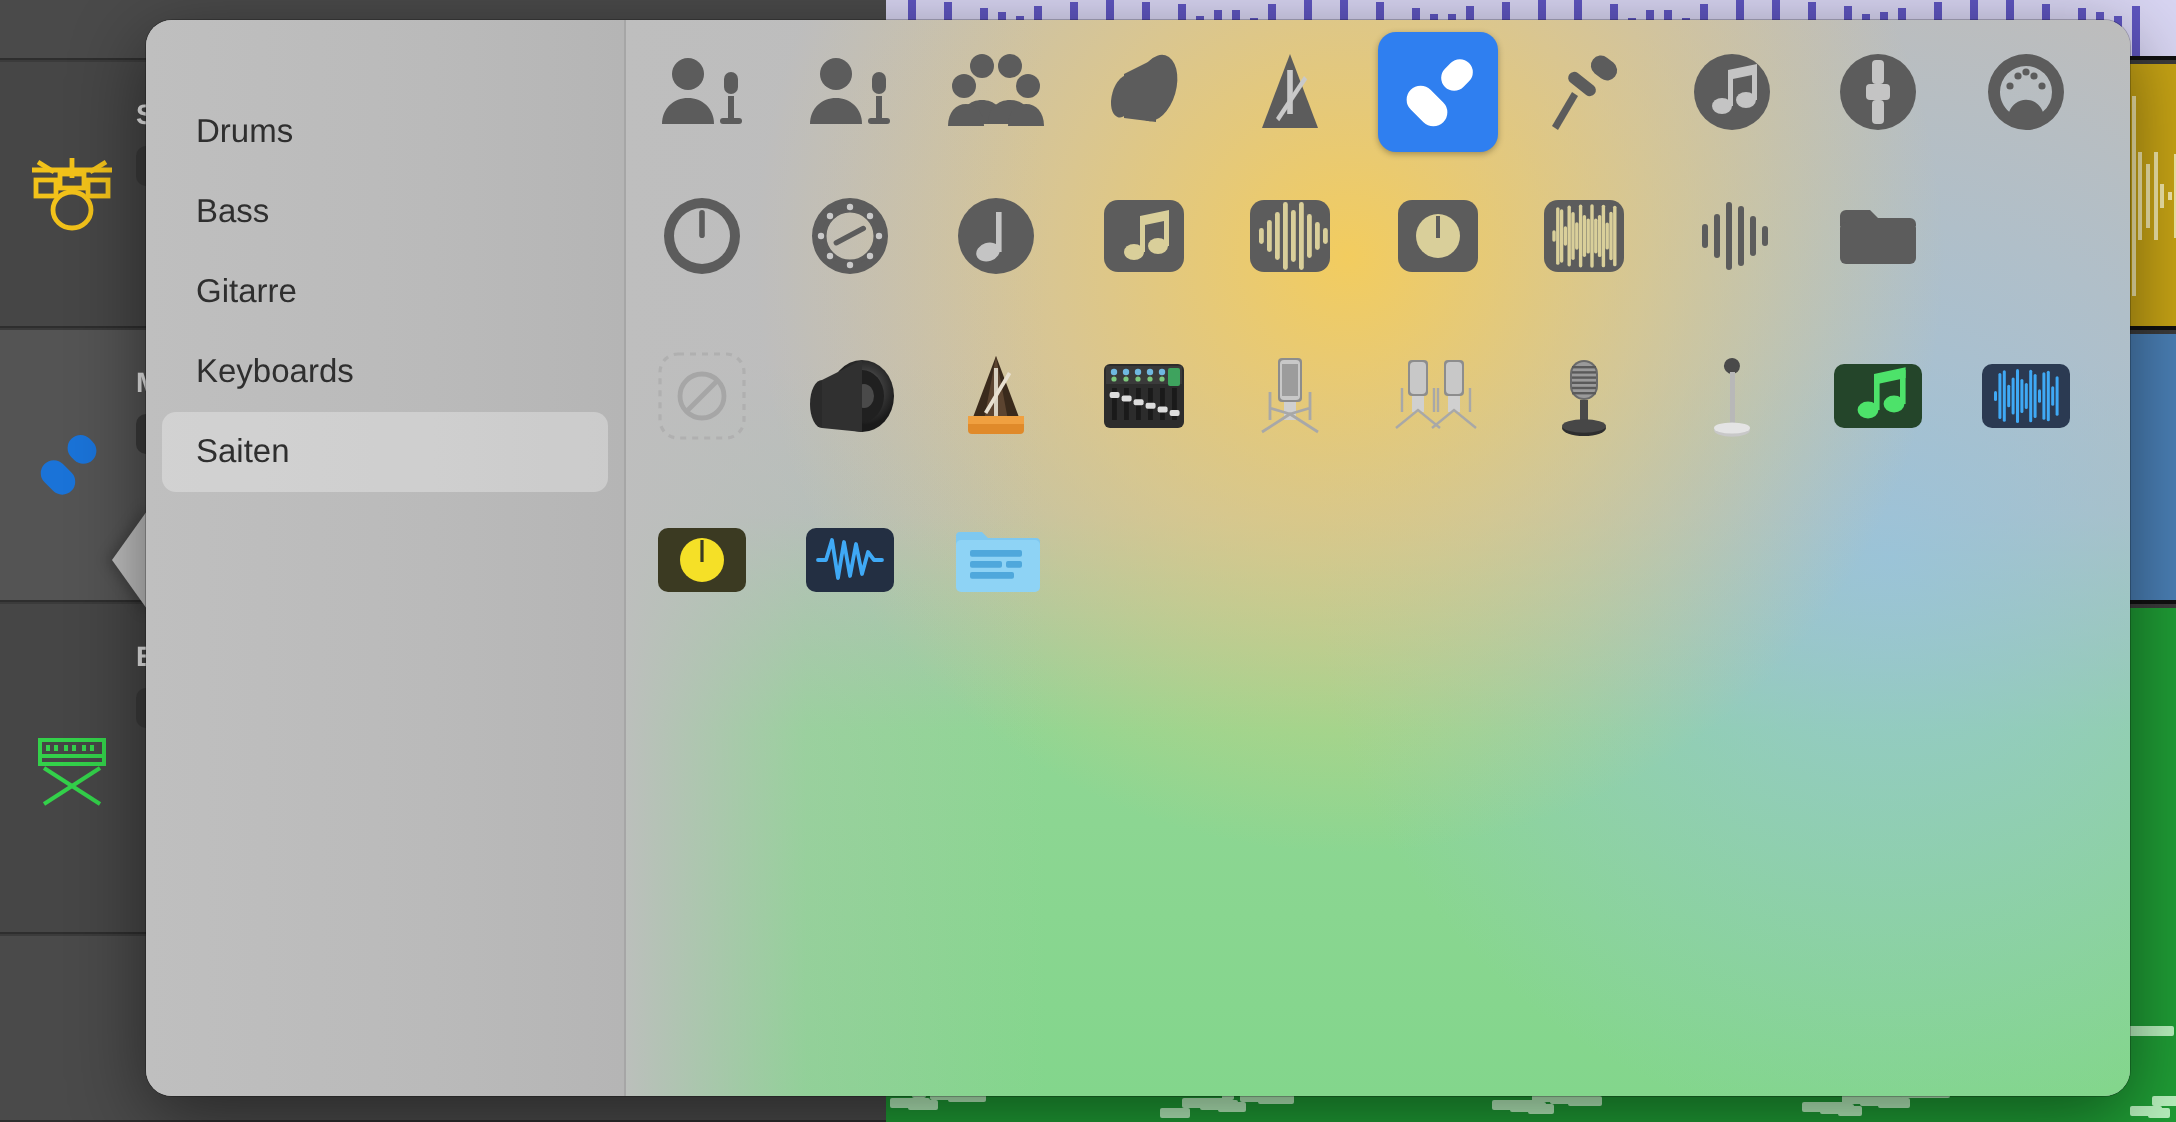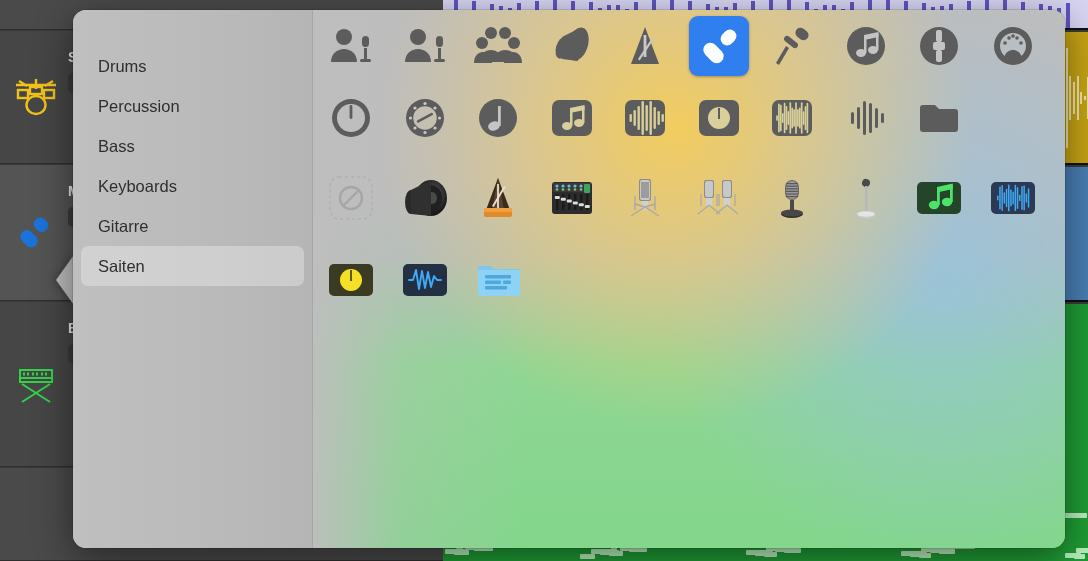--- a/index.html
+++ b/index.html
@@ -568,30 +568,27 @@
 
   <div class="pointer"></div>
 
   <div class="popover">
 
     <div class="sidebar" id="sidebar">
         <div class="cat">
           <span>Drums</span>
         </div>
         <div class="cat">
-          <span>Percussion</span>
+          <span>Bass</span>
         </div>
         <div class="cat">
-          <span>Bass</span>
+          <span>Gitarre</span>
         </div>
         <div class="cat">
           <span>Keyboards</span>
-        </div>
-        <div class="cat">
-          <span>Gitarre</span>
         </div>
         <div class="cat selected">
           <span>Saiten</span>
         </div>
       </div>
 
     <div class="gridpane">
       <div class="gridbg"></div>
       <div class="grid" id="grid">
           <div class="cell" style="left: 8px; top: 6px;">

